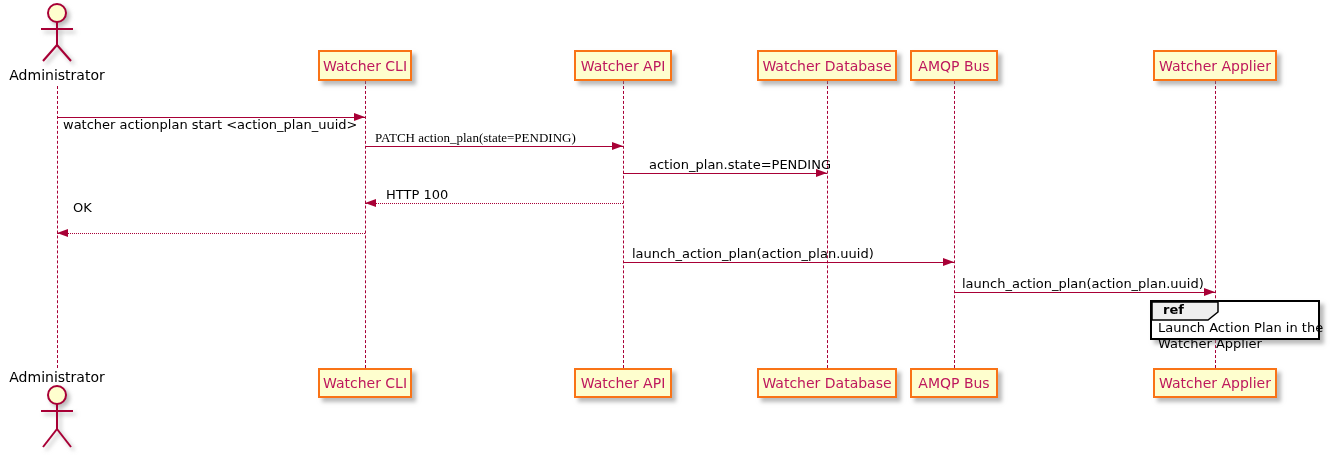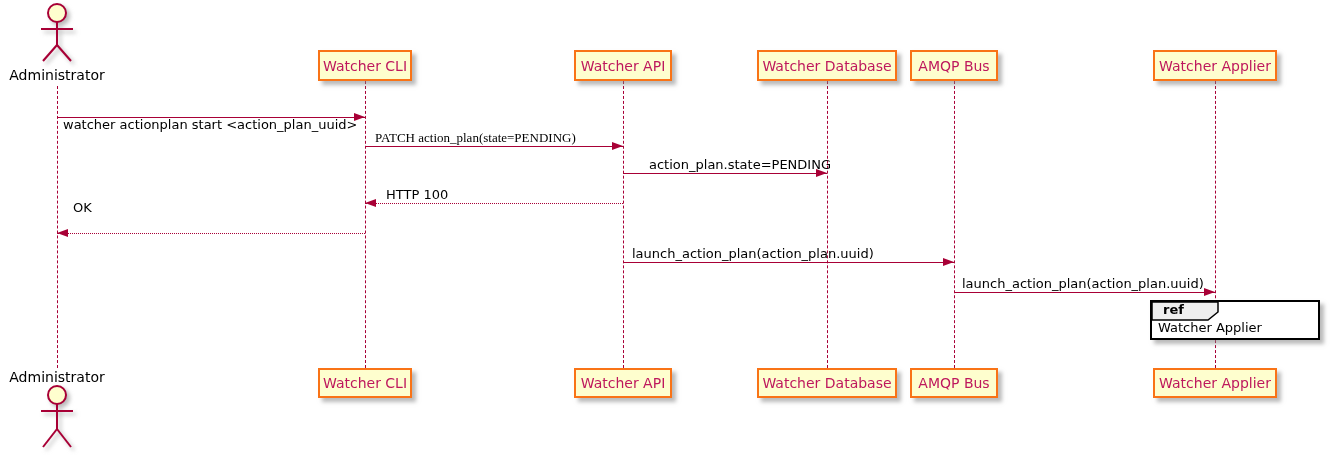--- a/index.html
+++ b/index.html
@@ -69,20 +69,21 @@
   <div class="msg-label" style="left:962px; top:276px;">launch_action_plan(action_plan.uuid)</div>
   <div class="msg-line" style="left:954px; top:292px; width:261px;"></div>
   <div class="arr right" style="left:1204px; top:288px;"></div>
 
   <div class="ref-box" style="left:1150px; top:300px; width:170px; height:40px;">
     <svg class="ref-header-shape" width="70" height="20">
       <polygon points="1,1 67,1 67,11 57,19 1,19" fill="#EEEEEE" stroke="#000000" stroke-width="1.5"></polygon>
     </svg>
     <div class="ref-keyword">ref</div>
     <div class="ref-text">
+      <div>Launch Action Plan in the</div>
       <div>Watcher Applier</div>
     </div>
   </div>
 
   <div class="participant" style="left:318px;  top:50px; width:94px;">Watcher CLI</div>
   <div class="participant" style="left:574px;  top:50px; width:98px;">Watcher API</div>
   <div class="participant" style="left:757px;  top:50px; width:140px;">Watcher Database</div>
   <div class="participant" style="left:910px;  top:50px; width:88px;">AMQP Bus</div>
   <div class="participant" style="left:1153px; top:50px; width:124px;">Watcher Applier</div>
 

